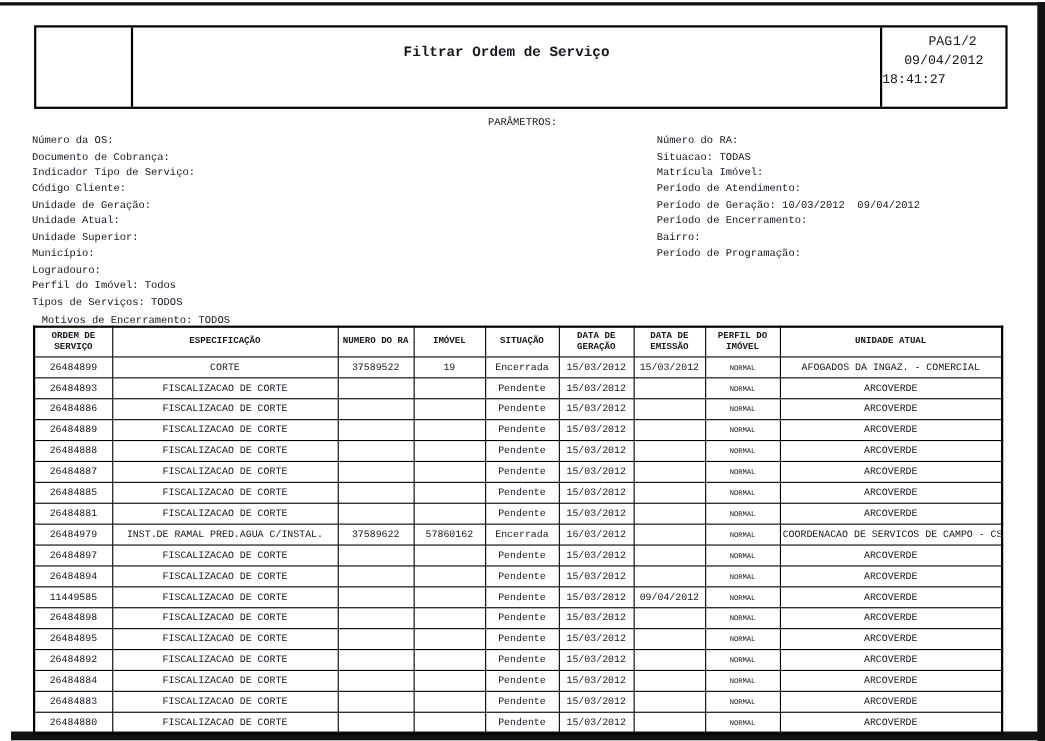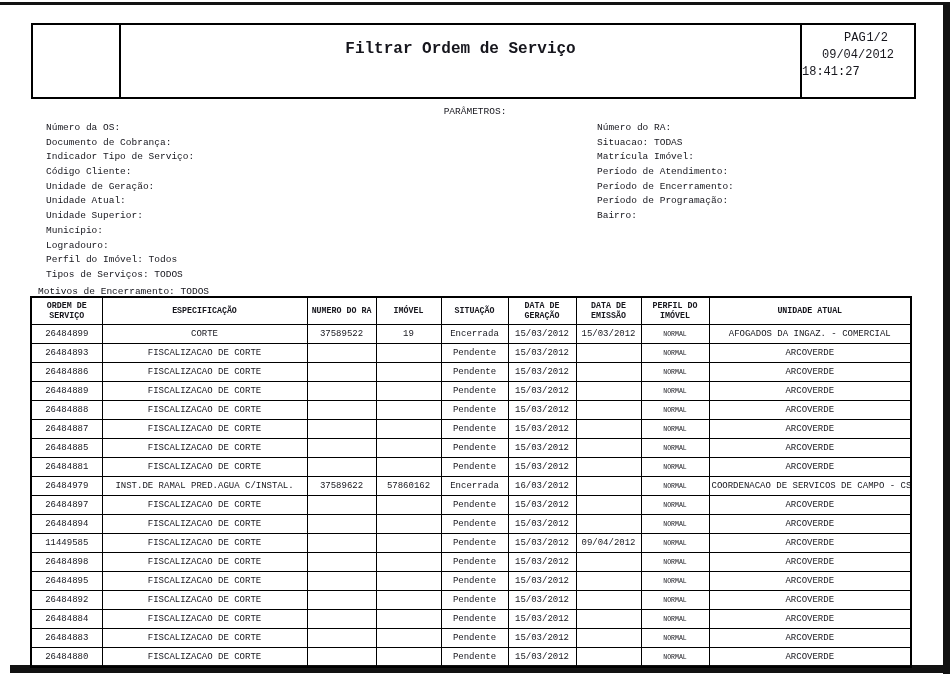--- a/index.html
+++ b/index.html
@@ -14,29 +14,29 @@
   .frame-bottom { position:absolute; left:10px; right:0; bottom:1px; height:8px; background:#121212; }
 
   
   .header-box {
     position:absolute; left:31px; top:23px; width:881px; height:72px;
     border:2px solid #000; display:flex;
   }
   .logo-cell   { width:86px; border-right:2px solid #000; }
   .title-cell  { flex:1; text-align:center; }
   .report-title { margin-top:15px; font-size:13.5px; letter-spacing:1px; white-space:pre; }
-  .report-subtitle { margin-top:15px; font-size:16px; font-weight:bold; }
+  .report-subtitle { margin-top:15px; font-size:13px; font-weight:bold; }
   .page-cell   { width:112px; border-left:2px solid #000; font-size:12px; padding-top:5px; }
   .pag-row     { display:flex; justify-content:space-between; padding:0 26px 0 8px; line-height:17px;margin-left:34px; }
   .hdr-date    { text-align:center; line-height:17px; }
   .hdr-time    { text-align:left; line-height:17px; }
 
   
   .params-heading { position:absolute; top:106px; left:0; width:950px; text-align:center; font-size:9.5px; }
-  .params-left  { position:absolute; left:46px;  top:121px; font-size:9.5px; }
+  .params-left  { position:absolute; left:29px;  top:121px; font-size:9.5px; }
   .params-right { position:absolute; left:597px; top:121px; font-size:9.5px; }
   .param-line   { height:14.7px; line-height:14.7px; white-space:pre; }
   .params-footer { position:absolute; left:38px; top:285px; font-size:9.5px; line-height:14.7px; white-space:pre; }
 
   
   .os-table {
     position:absolute; left:30px; top:296px; width:880px;
     border-collapse:collapse; table-layout:fixed; border:2px solid #000;
   }
   .os-table th {
@@ -87,23 +87,24 @@
       <div class="param-line">Município:</div>
       <div class="param-line">Logradouro:</div>
       <div class="param-line">Perfil do Imóvel: Todos</div>
       <div class="param-line">Tipos de Serviços: TODOS</div>
     </div>
   <div class="params-right">
       <div class="param-line">Número do RA:</div>
       <div class="param-line">Situacao: TODAS</div>
       <div class="param-line">Matrícula Imóvel:</div>
       <div class="param-line">Período de Atendimento:</div>
+      <div class="param-line">Período de Geração: 10/03/2012  09/04/2012</div>
       <div class="param-line">Período de Encerramento:</div>
+      <div class="param-line">Bairro:</div>
       <div class="param-line">Período de Programação:</div>
-      <div class="param-line">Bairro:</div>
     </div>
   <div class="params-footer">Motivos de Encerramento: TODOS</div>
 
   <table class="os-table">
     <colgroup>
         <col style="width: 71px;">
         <col style="width: 205px;">
         <col style="width: 69px;">
         <col style="width: 65px;">
         <col style="width: 67px;">

